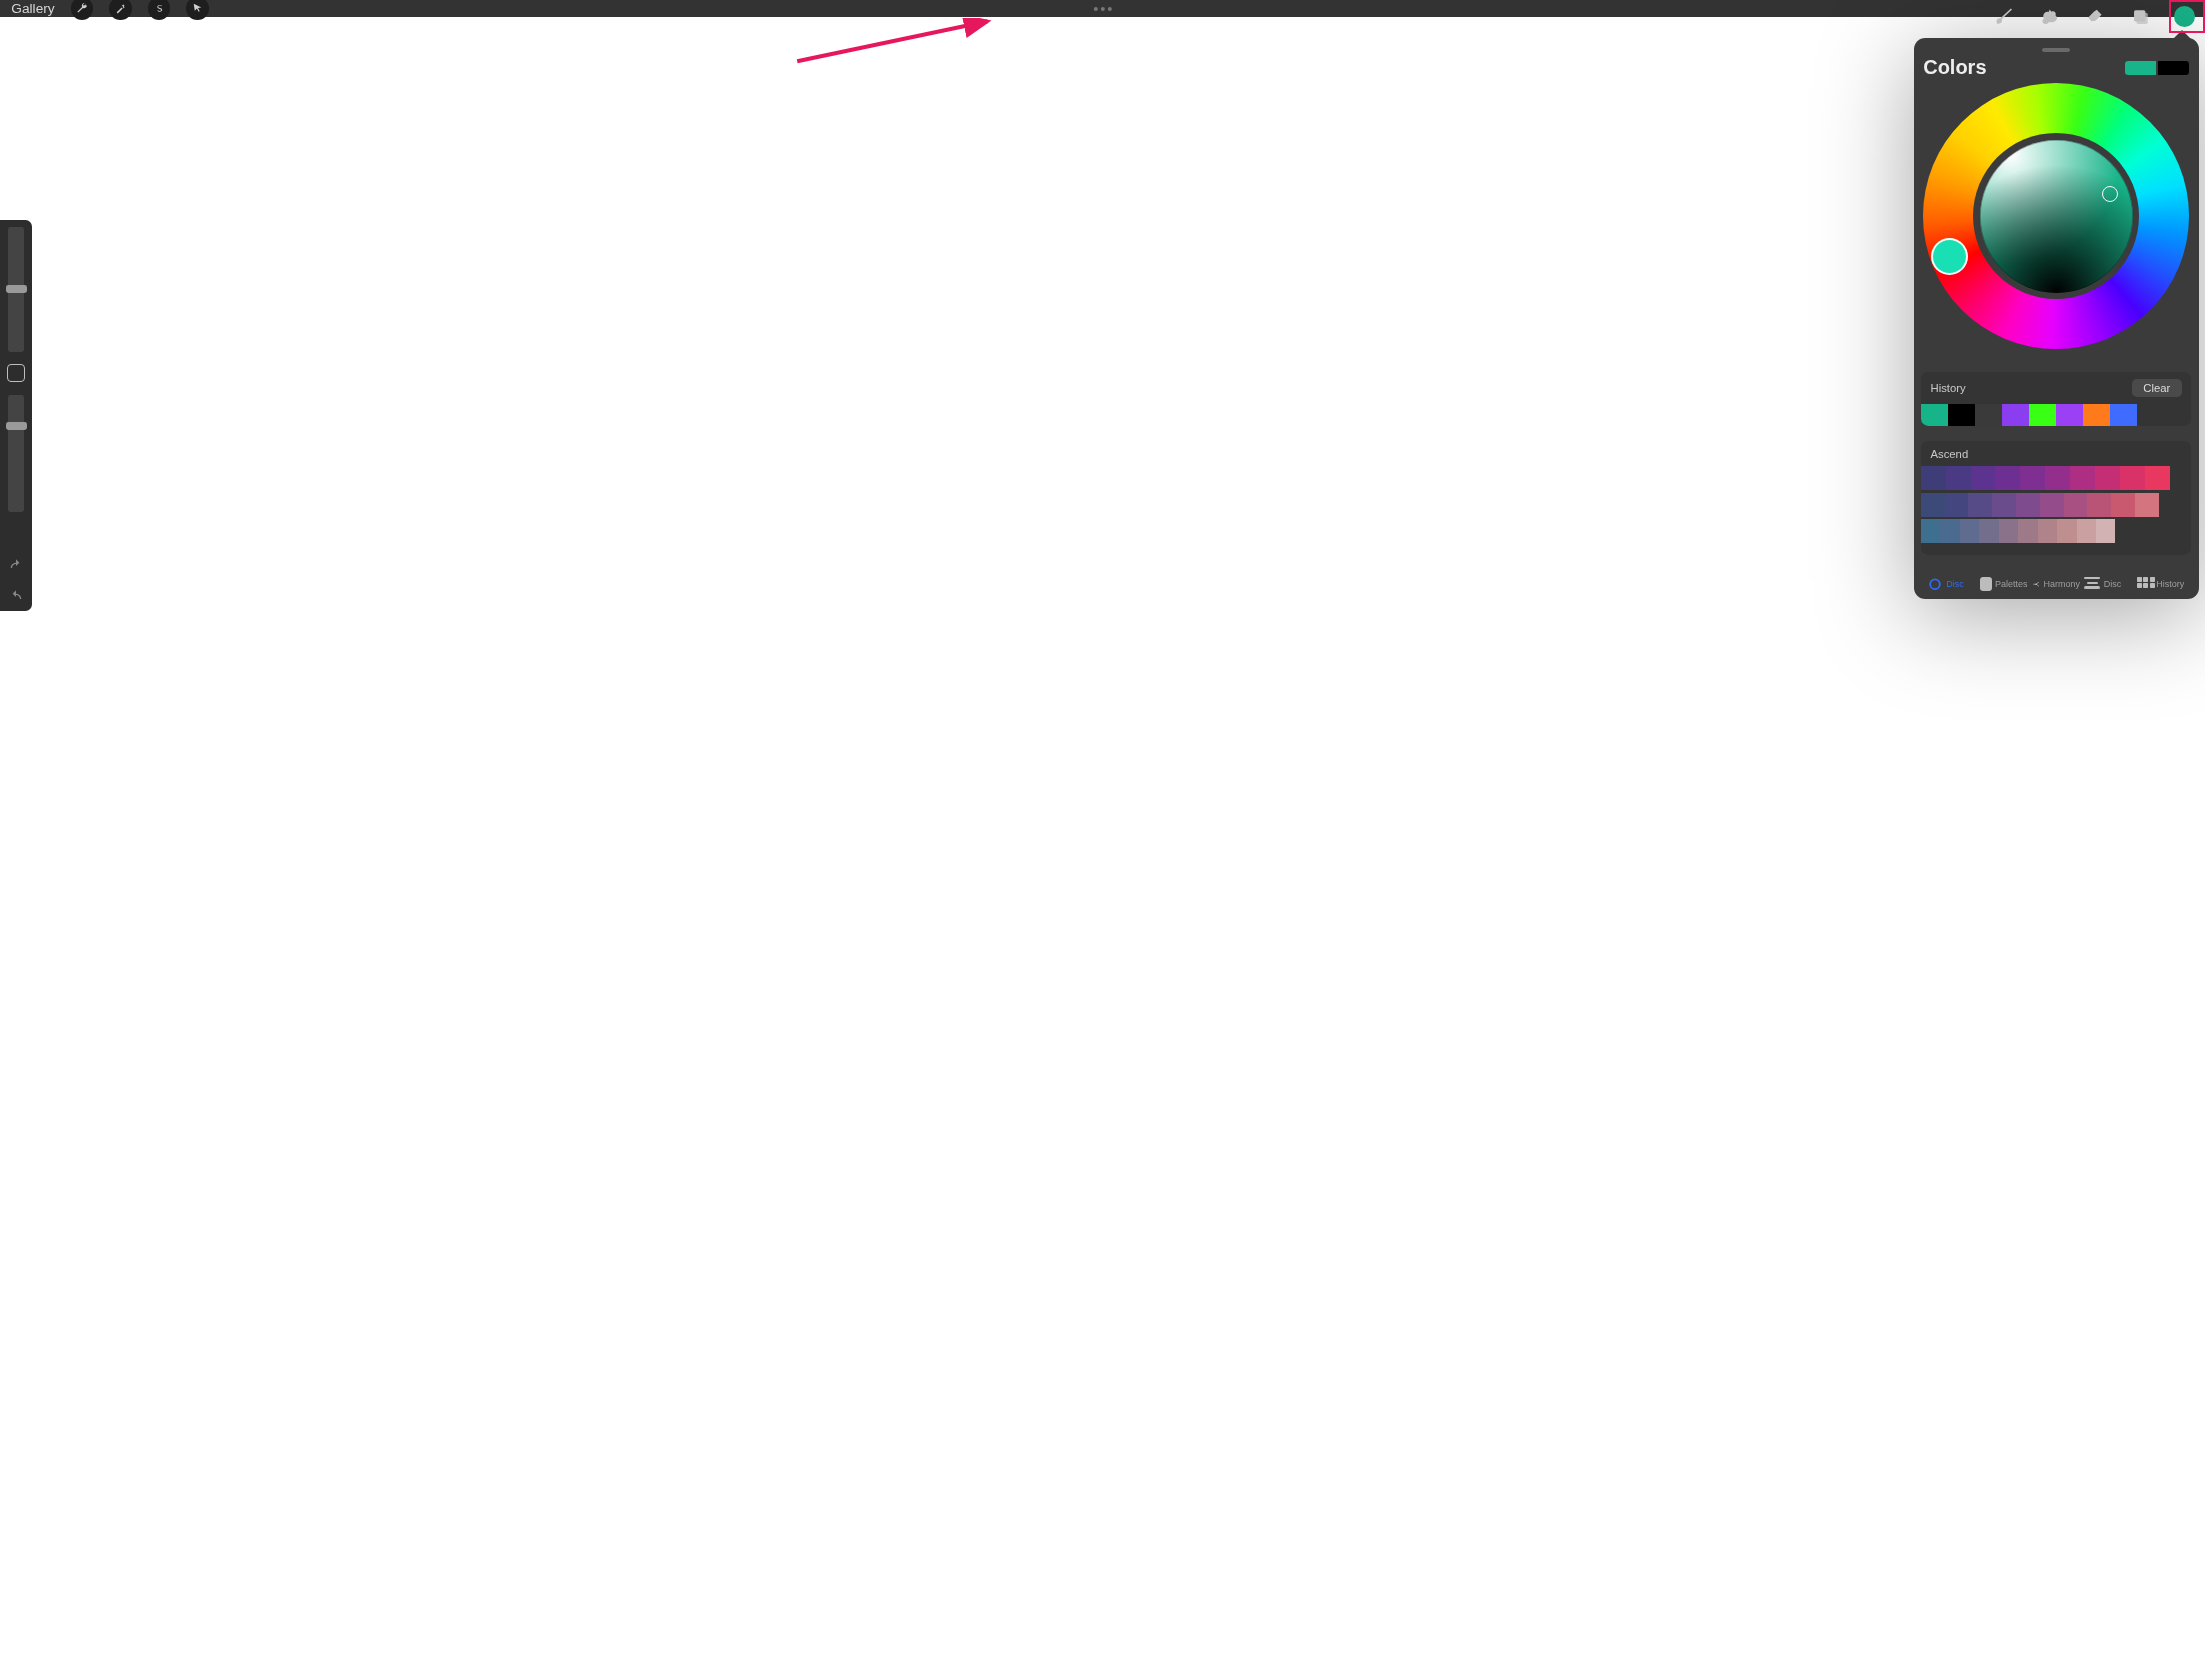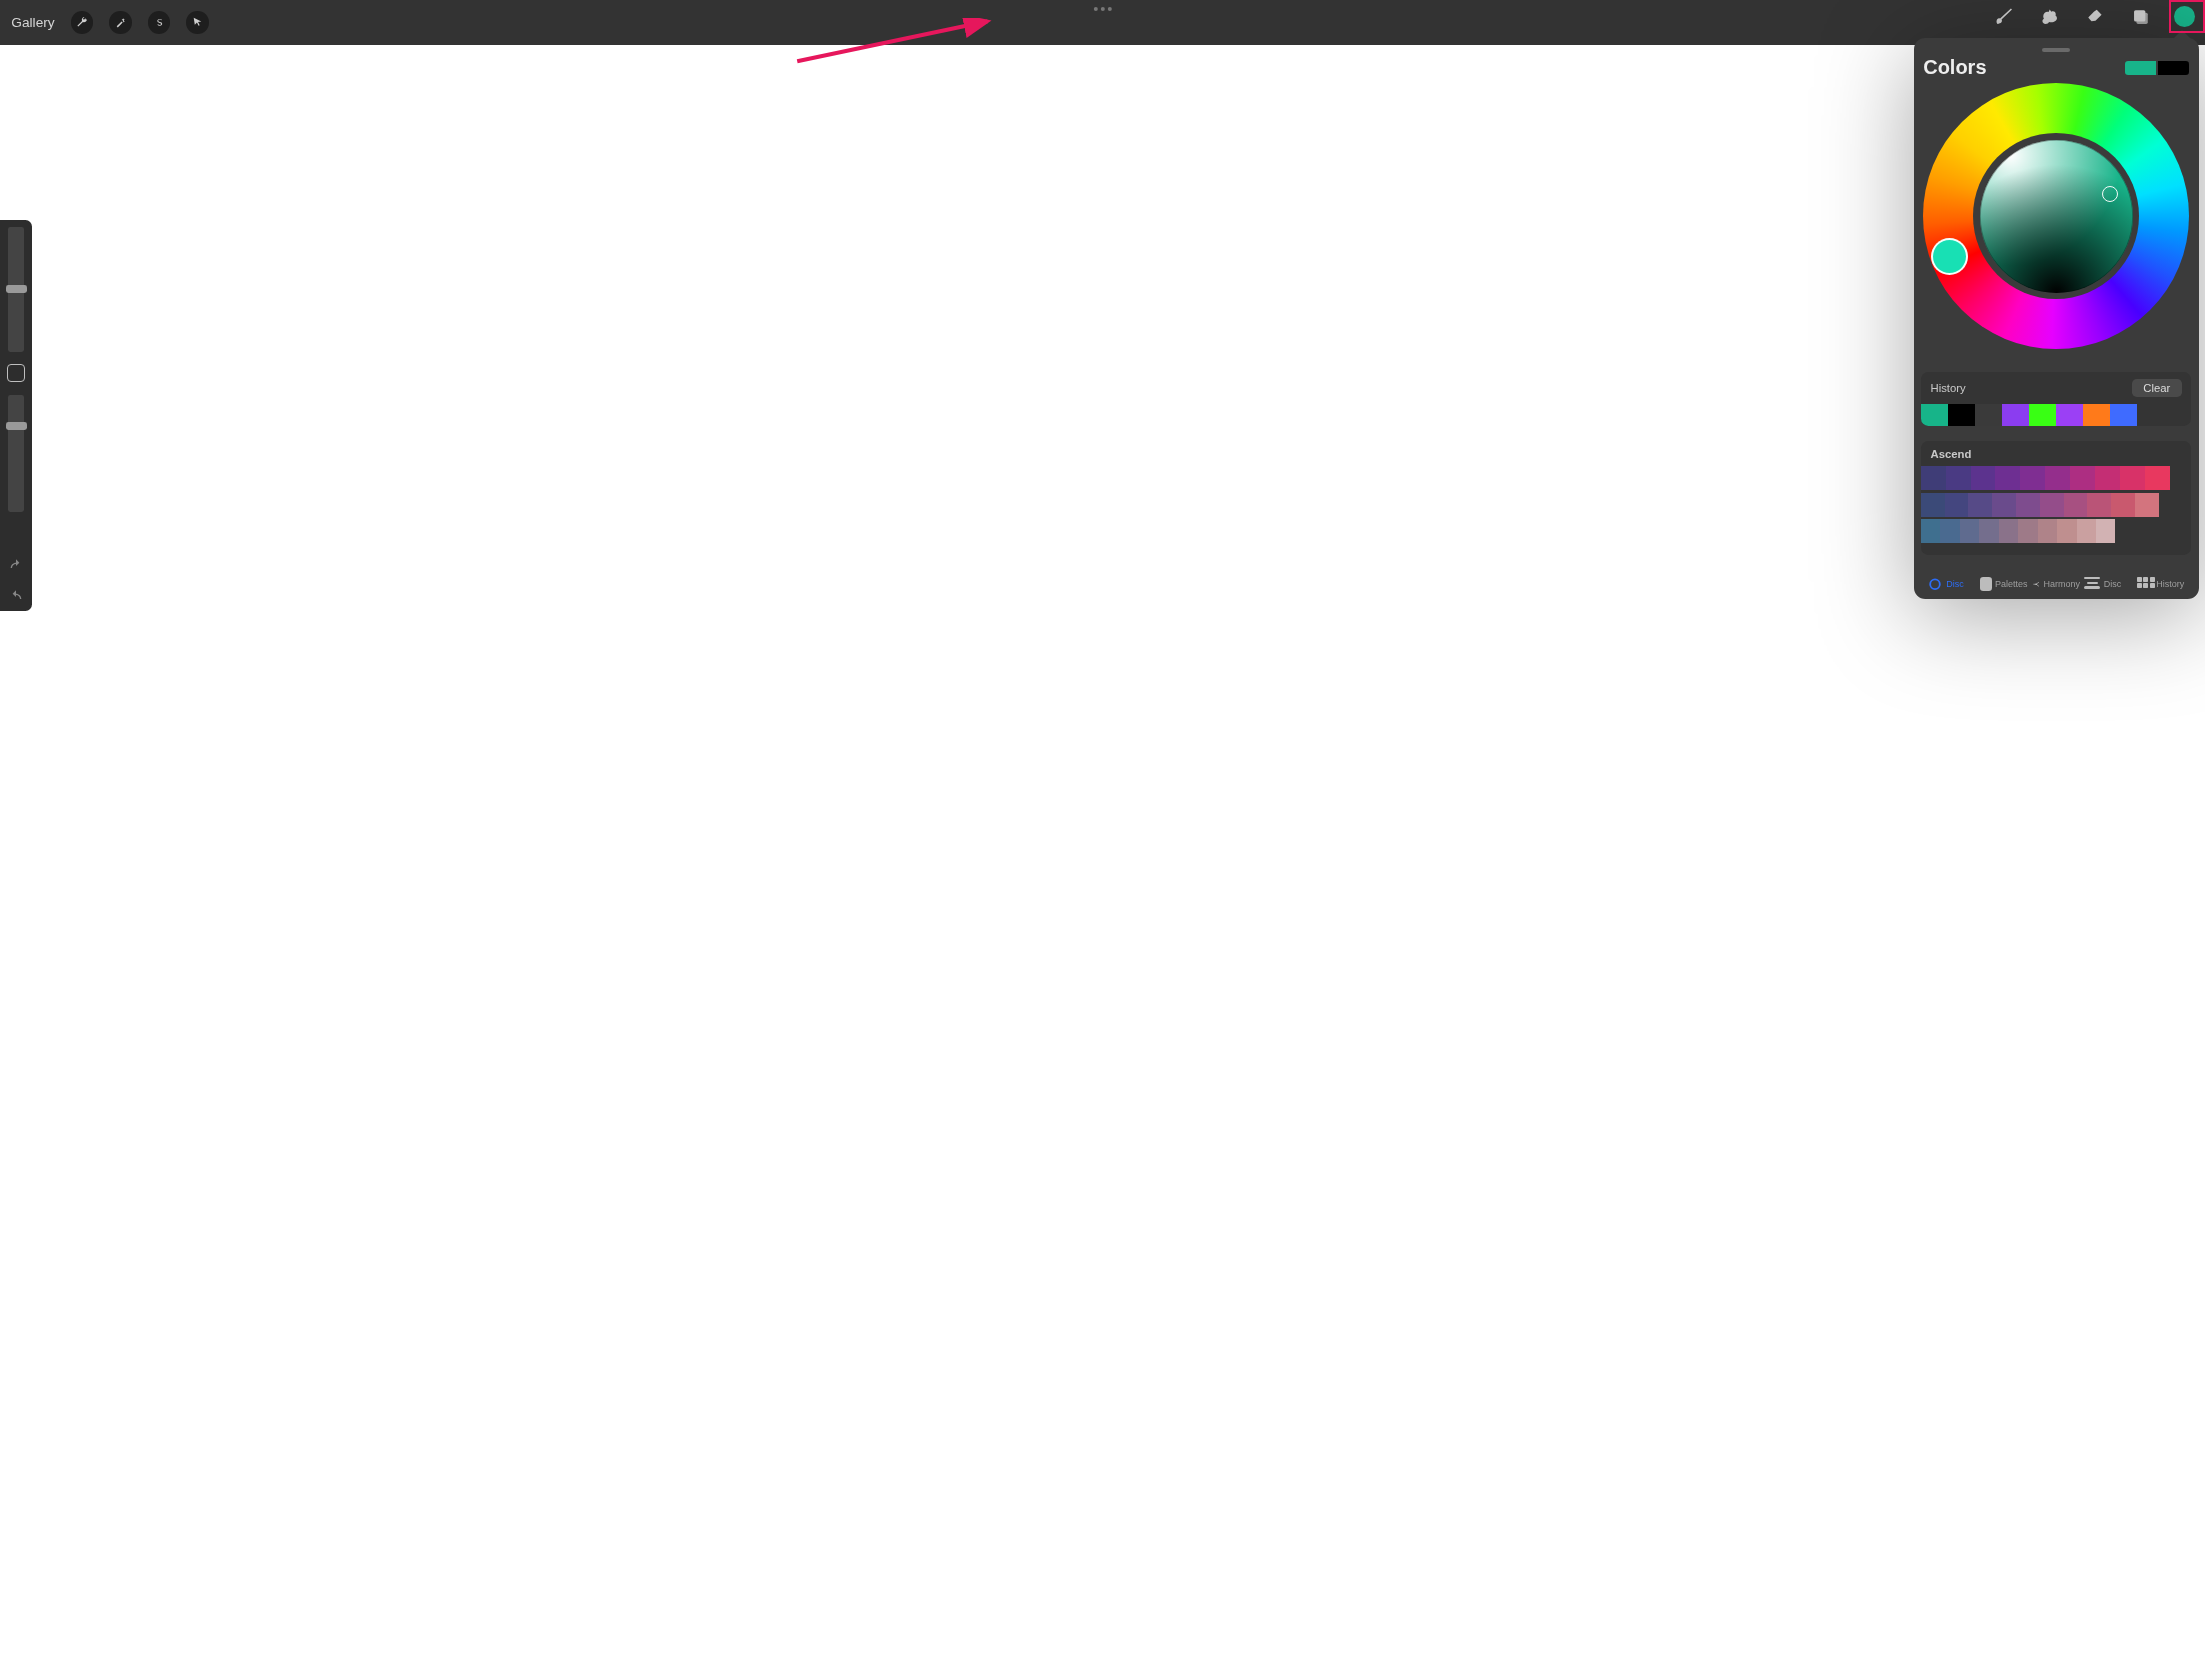--- a/index.html
+++ b/index.html
@@ -1,20 +1,20 @@
 <!DOCTYPE html>
 <html style="font-size:13px"><head>
 <meta charset="utf-8">
 <style>
   * { box-sizing: border-box; margin: 0; padding: 0; font-family: -apple-system, Helvetica, Arial, sans-serif; }
   html, body { width: 1026px; height: 769px; background: #fff; overflow: hidden; }
 
   
   .topbar {
-    position: absolute; top: 0; left: 0; right: 0; height: 45px;
+    position: absolute; top: 0; left: 0; right: 0; height: 17px;
     background: #333333; display: flex; align-items: center; color: #c8c8c8;
   }
   .topbar .gallery { margin-left: 11.3px; font-size: 13.7px; color: #d5d5d5; cursor: pointer; }
   .topbar .round-btn {
     width: 22.6px; height: 22.6px; border-radius: 50%; background: #1e1e1e;
     display: flex; align-items: center; justify-content: center; margin-left: 16px; cursor: pointer;
   }
   .topbar .round-btn svg { width: 13px; height: 13px; }
   .ellipsis {
     position: absolute; left: 50%; top: 6.5px; transform: translateX(-50%);
@@ -98,21 +98,21 @@
   .sv-cursor{
     position:absolute; width:16px; height:16px; border-radius:50%;
     border:1.6px solid rgba(255,255,255,0.95); left:179px; top:103px;
   }
 
   .section { background:#343434; border-radius:7.3px; margin:15px -2.4px; padding:0; overflow:hidden;}
   .sec-head { display:flex; align-items:center; justify-content:space-between; padding:6.5px 9.7px; font-size:11.3px; color:#c9c9c9;}
   .clear-btn { background:#4a4a4a; border-radius:4.8px; padding:3.2px 11.3px; font-size:11.3px; color:#ddd; cursor:pointer;}
   .history-row { display:flex; height:22.6px; }
   .hc { flex:1; }
-  .ascend-head { padding:6.5px 9.7px; font-size:11.3px; color:#c9c9c9;font-weight:bold;}
+  .ascend-head { padding:6.5px 9.7px; font-size:11.3px; color:#c9c9c9;}
   .ascend-grid { padding:0 0 6.5px 0; }
   .ascend-row { display:flex; height:24px; margin-bottom:2.4px;}
   .ascend-row div { flex:1; }
 
   .tabbar { display:flex; justify-content:space-around; padding:6.5px 1.6px 1.6px; }
   .tabitem { display:flex; align-items:center; gap:3.2px; font-size:9px; color:#9e9e9e; cursor:pointer; width:48px;}
   .tabitem.active { color:#2d6df6; }
   .tabitem svg, .tabitem .ti-icon { width:16px; height:14.5px; }
   .ti-classic { width:14.5px; height:13px; background:#bcbcbc; border-radius:3.2px;}
   .ti-value { display:flex; flex-direction:column; gap:2.4px; align-items:center;}

